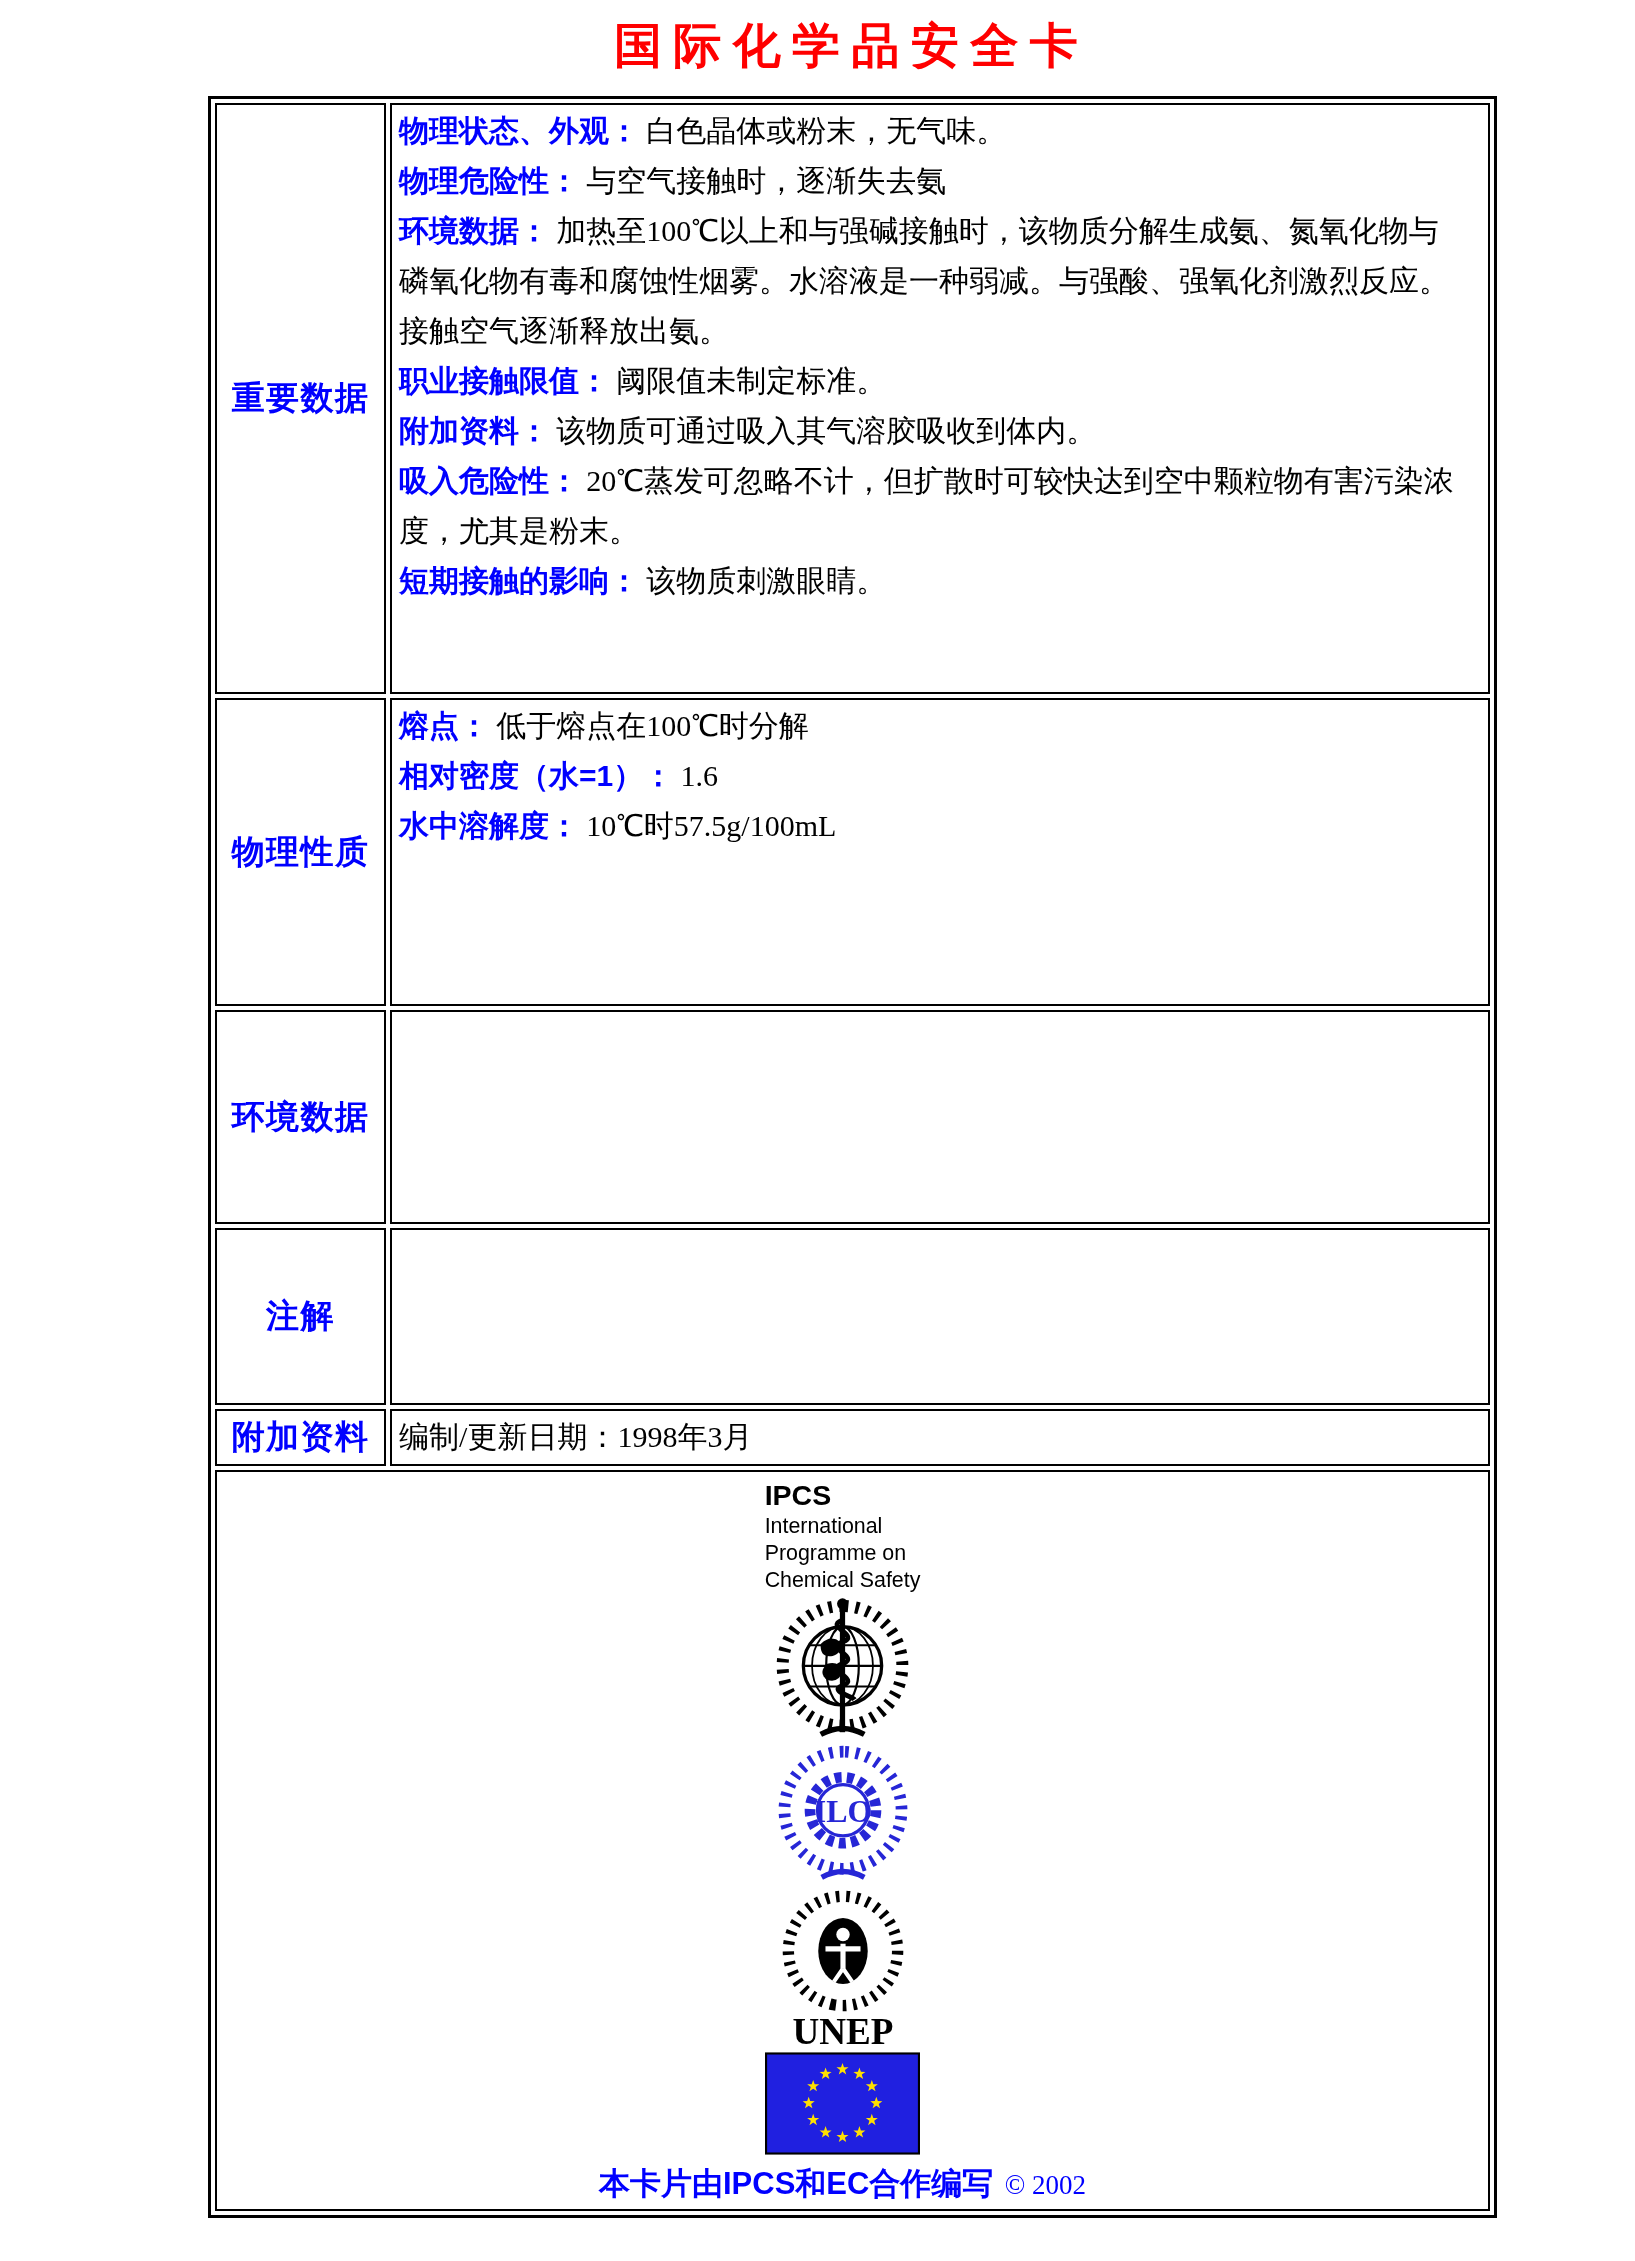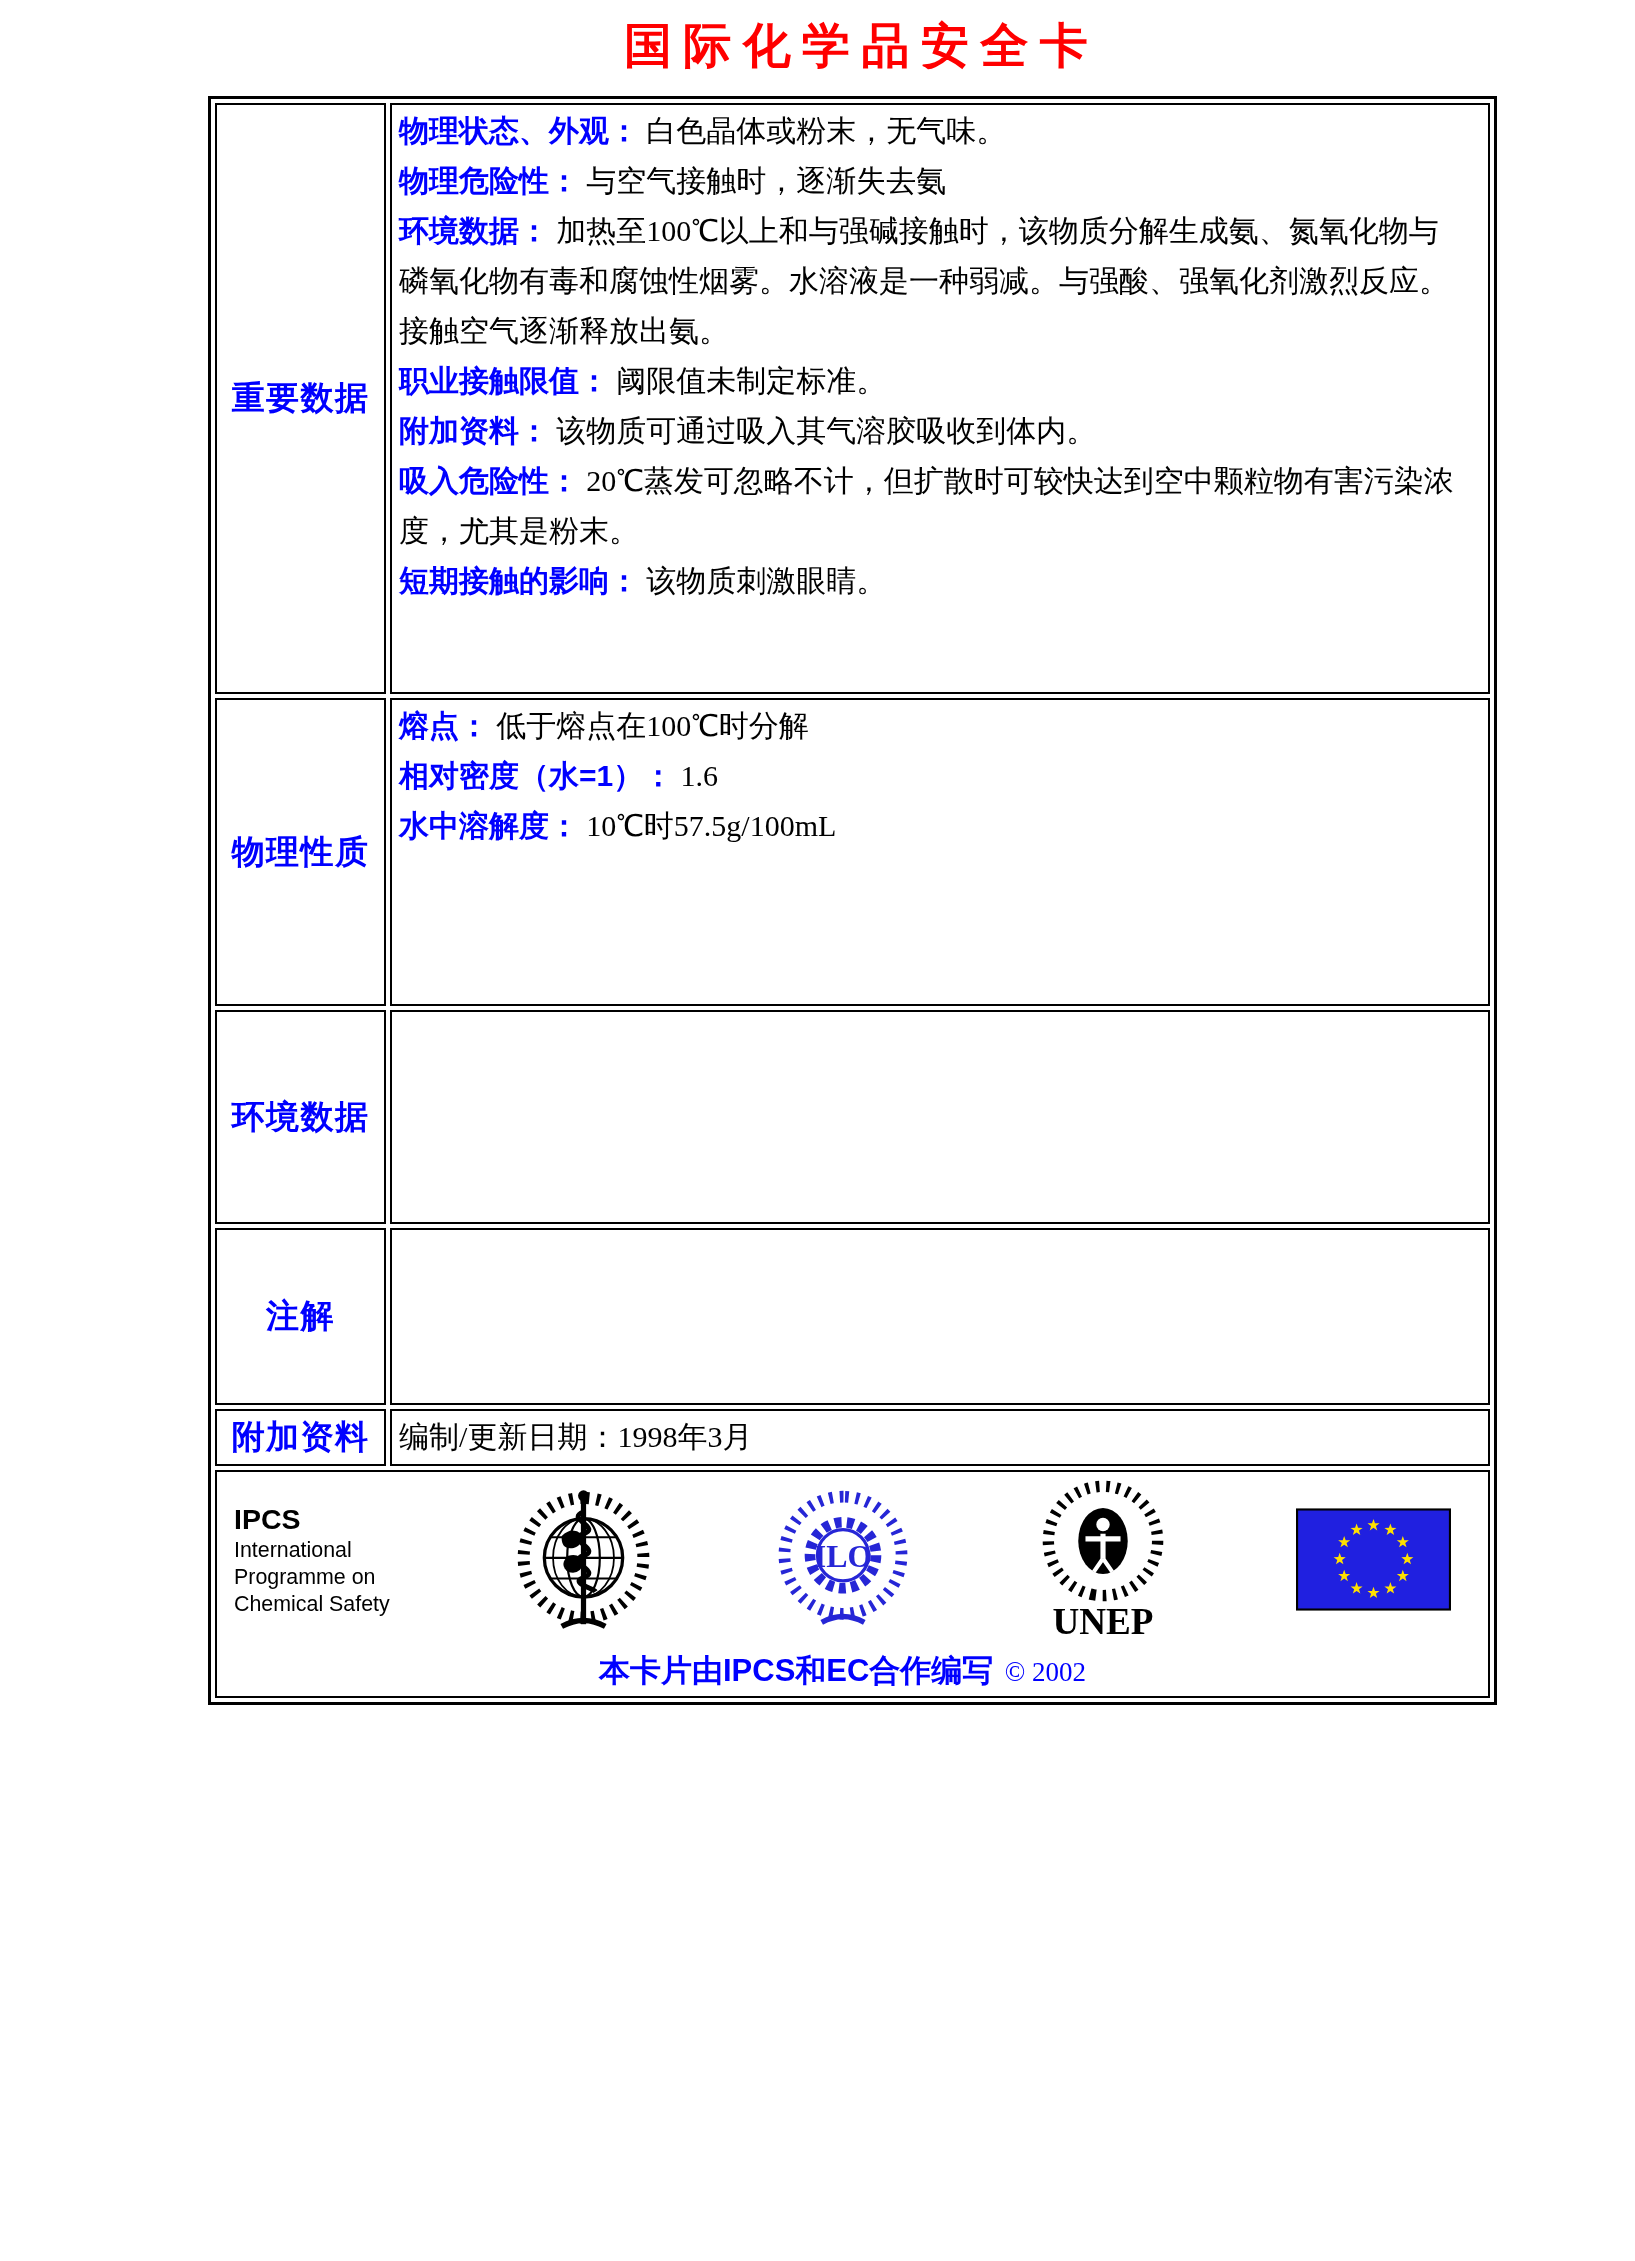--- a/index.html
+++ b/index.html
@@ -8,21 +8,21 @@
     position: relative;
     width: 1635px;
     height: 2261px;
     background: #ffffff;
     font-family: "Liberation Serif", serif;
     color: #000000;
     overflow: hidden;
   }
   .doc-title {
     position: absolute;
-    top: 14.2px; left: 217px; width: 1289px;
+    top: 14.2px; left: 207px; width: 1289px;
     text-align: center;
     font-family: Liberation Mono, monospace;
     font-weight: bold;
     font-size: 48px;
     letter-spacing: 11.4px;
     color: #ff0000;
     white-space: nowrap;
   }
   table.card {
     position: absolute;
@@ -71,21 +71,21 @@
   .item { margin: 0; }
   .lbl {
     font-family: "Liberation Sans", sans-serif;
     font-weight: bold; color: #0000ff;
     margin-right: 7.1px;
   }
   .txt { font-family: "Liberation Serif", serif; color:#000000; }
   .plain { font-size: 30px; line-height: 43px; color:#000000; }
 
   td.logos-cell { padding: 5.7px 37px 4.3px 17px; vertical-align: middle; }
-  .logos-flex { display:flex; align-items:center; justify-content:space-between; }
+  .logos-flex { display:flex; align-items:center; justify-content:space-between;flex-direction:column; }
   .ipcs-block { font-family:"Liberation Sans", sans-serif; color:#000; flex:0 0 auto; }
   .ipcs-word { font-weight:bold; font-size: 28.5px; line-height: 36px; }
   .ipcs-sub  { font-size: 21.4px; line-height: 27px; }
   .logo-caption { text-align:center; margin-top: 7.1px; white-space:nowrap; }
   .cap-main {
     font-family:"Liberation Sans", sans-serif;
     font-weight:bold; font-size: 31px; color:#0000ff;
   }
   .cap-copy { font-family:"Liberation Serif", serif; font-size: 27px; color:#0000ff; margin-left: 11.4px; }
 

